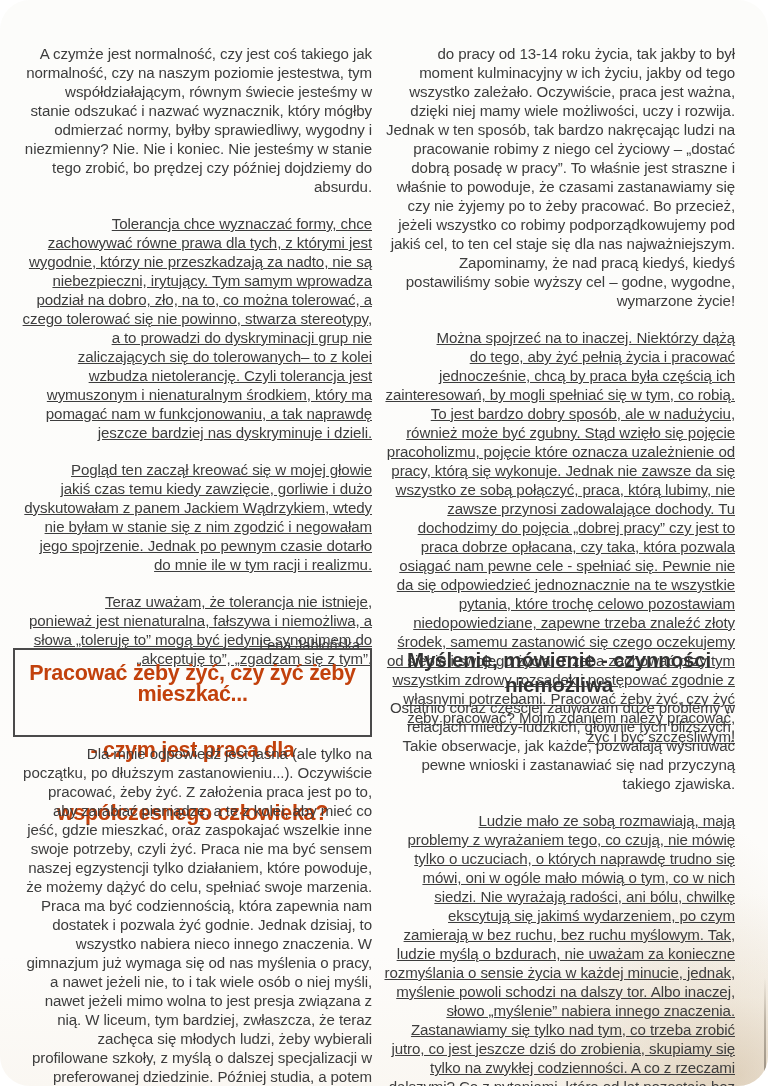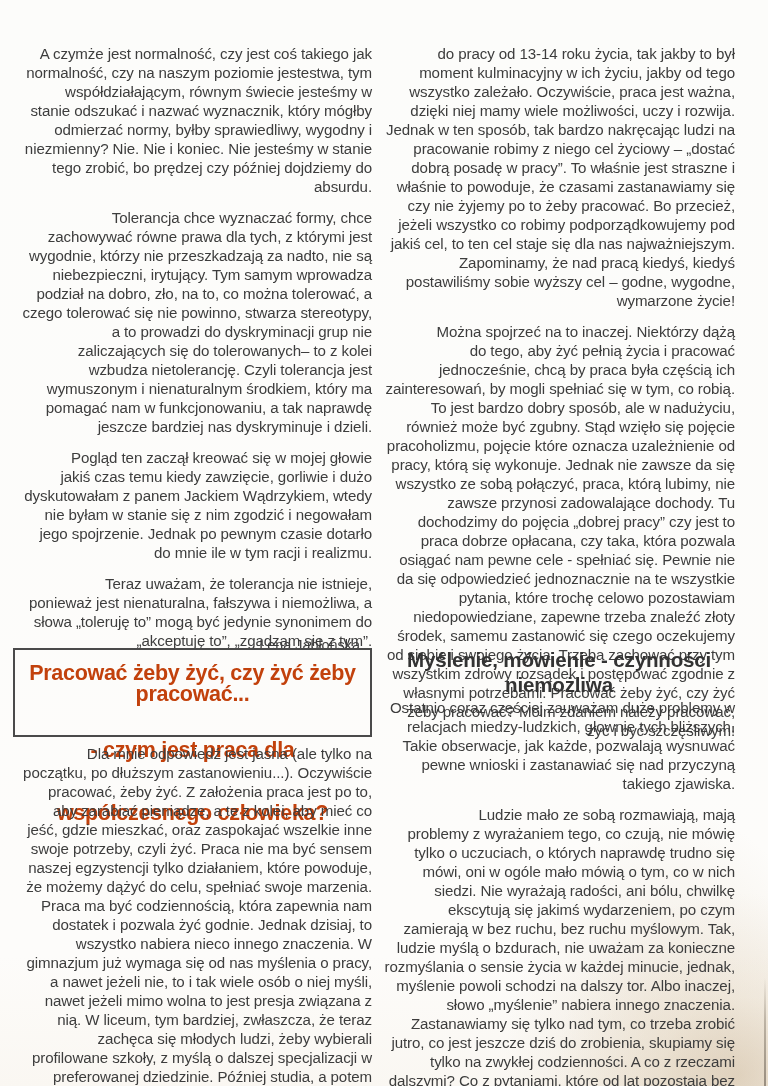--- a/index.html
+++ b/index.html
@@ -8,20 +8,21 @@
     background: #ffffff;
   }
   .page {
     position: relative;
     width: 768px;
     height: 1086px;
     background: #fefefe;
     overflow: hidden;
     font-family: "Liberation Sans", sans-serif;
     color: #3a3a3a;
+    border-radius: 30px;
   }
   
   .scan-tint {
     position: absolute;
     inset: 0;
     background:
       radial-gradient(circle at 96% 99%, rgba(208,188,160,0.55) 0%, rgba(225,210,186,0.30) 6%, rgba(255,255,255,0) 14%),
       radial-gradient(ellipse at 88% 100%, rgba(214,196,168,0.38) 0%, rgba(255,255,255,0) 18%),
       linear-gradient(180deg, rgba(252,252,250,1) 0%, rgba(253,252,250,1) 88%, rgba(250,247,242,1) 100%);
     pointer-events: none;
@@ -44,21 +45,21 @@
   .col-right { left: 383px; width: 352px; }
 
   p.body {
     margin: 0;
     font-size: 15.1px;
     line-height: 19.0px;
     letter-spacing: -0.1px;
     color: #3d3d3d;
     -webkit-font-smoothing: antialiased;
   }
-  p.body + p.body { margin-top: 12px; }
+  p.body + p.body { margin-top: 18px; text-decoration: underline; }
 
   
   .ta-right  { text-align: right; }
   .ta-left   { text-align: right; }
   .indent    { text-indent: 34px; }
 
   .byline {
     margin: 12px;
     font-size: 14.4px;
     line-height: 18px;
@@ -122,21 +123,21 @@
     <p class="body ta-right indent">Teraz uważam, że tolerancja nie istnieje, ponieważ jest nienaturalna, fałszywa i niemożliwa, a słowa „toleruję to” mogą być jedynie synonimem do „akceptuję to”, „zgadzam się z tym”.</p>
   </div>
 
   <div class="col col-left" style="top:624px; width:350px;">
     <p class="byline">Lena Jabłońska</p>
   </div>
 
   <div class="headline-box"></div>
   <div class="headline-box-text">
     <span class="hl-l1">Pracować żeby żyć, czy żyć żeby</span>
-    <span class="hl-l2">pracować...</span>
+    <span class="hl-l2">mieszkać...</span>
     <span class="hl-l3">- czym jest praca dla</span>
     <span class="hl-l4">współczesnego człowieka?</span>
   </div>
 
   <div class="col col-left" style="top:744px;">
     <p class="body ta-left indent">Dla mnie odpowiedź jest jasna (ale tylko na początku, po dłuższym zastanowieniu...). Oczywiście pracować, żeby żyć. Z założenia praca jest po to, aby zarabiać pieniądze, a te z kolei, aby mieć co jeść, gdzie mieszkać, oraz zaspokajać wszelkie inne swoje potrzeby, czyli żyć. Praca nie ma być sensem naszej egzystencji tylko działaniem, które powoduje, że możemy dążyć do celu, spełniać swoje marzenia. Praca ma być codziennością, która zapewnia nam dostatek i pozwala żyć godnie. Jednak dzisiaj, to wszystko nabiera nieco innego znaczenia. W gimnazjum już wymaga się od nas myślenia o pracy, a nawet jeżeli nie, to i tak wiele osób o niej myśli, nawet jeżeli mimo wolna to jest presja związana z nią. W liceum, tym bardziej, zwłaszcza, że teraz zachęca się młodych ludzi, żeby wybierali profilowane szkoły, z myślą o dalszej specjalizacji w preferowanej dziedzinie.  Później studia, a potem wreszcie można zacząć zarabiać. W rezultacie, ludzi przygotowuje się</p>
   </div>
 
   <div class="col col-right" style="top:44px;">
     <p class="body ta-left">do pracy od 13-14 roku życia, tak jakby to był moment kulminacyjny w ich życiu, jakby od tego wszystko zależało. Oczywiście, praca jest ważna, dzięki niej mamy wiele możliwości, uczy i rozwija. Jednak w ten sposób, tak bardzo nakręcając ludzi na pracowanie robimy z niego cel życiowy – „dostać dobrą posadę w pracy”. To właśnie jest straszne i właśnie to powoduje, że czasami zastanawiamy się czy nie żyjemy po to żeby pracować. Bo przecież, jeżeli wszystko co robimy podporządkowujemy pod jakiś cel, to ten cel staje się dla nas najważniejszym. Zapominamy, że nad pracą kiedyś, kiedyś postawiliśmy sobie wyższy cel – godne, wygodne, wymarzone życie!</p>

